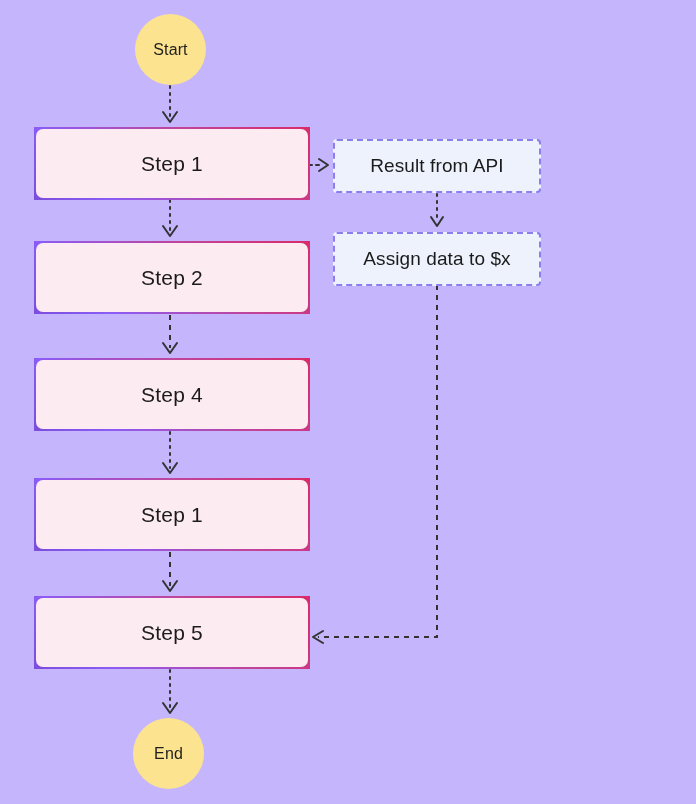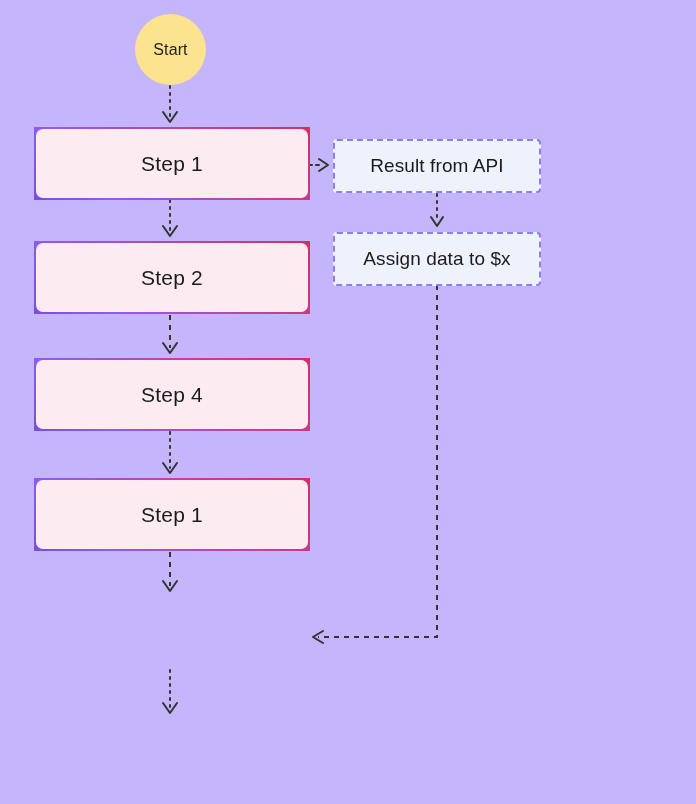--- a/index.html
+++ b/index.html
@@ -163,24 +163,32 @@
       <span class="step-label">Step 4</span>
     </div>
   </div>
 
   <div class="step-box" style="left:34px; top:478px; width:276px; height:73px;">
     <div class="step-inner">
       <span class="step-label">Step 1</span>
     </div>
   </div>
 
+  <div class="step-box" style="left:34px; top:596px; width:276px; height:73px;">
+    <div class="step-inner">
+      <span class="step-label">Step 5</span>
+    </div>
+  </div>
 
   <div class="note-box" style="left:333px; top:139px; width:208px; height:54px;">
     <span class="note-label">Result from API</span>
   </div>
 
   <div class="note-box" style="left:333px; top:232px; width:208px; height:54px;">
     <span class="note-label">Assign data to $x</span>
   </div>
 
 
+  <div class="terminator" style="left:133px; top:718px; width:71px; height:71px; background:#fce38f;">
+    <span>End</span>
+  </div>
 
 </div>
 
 </body></html>

